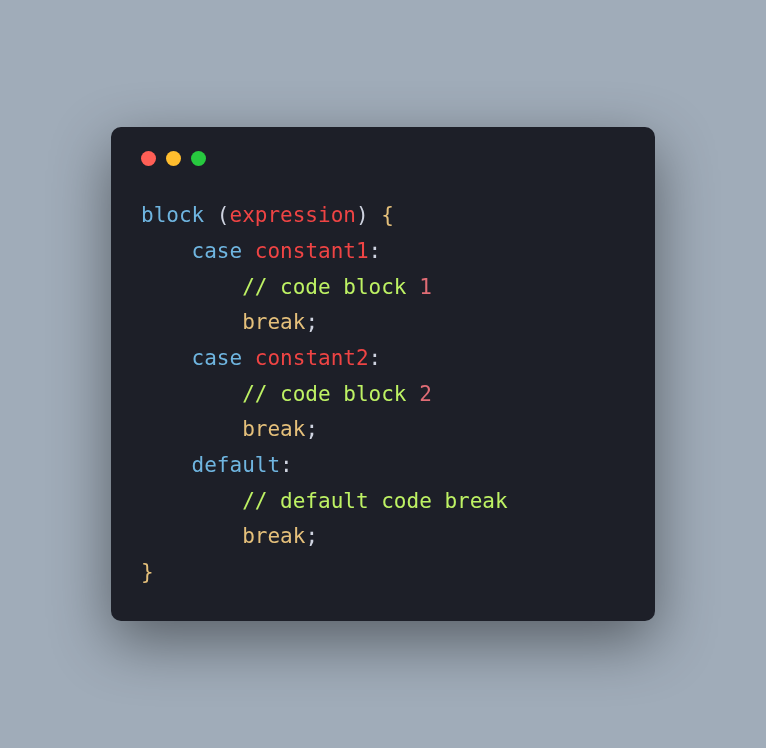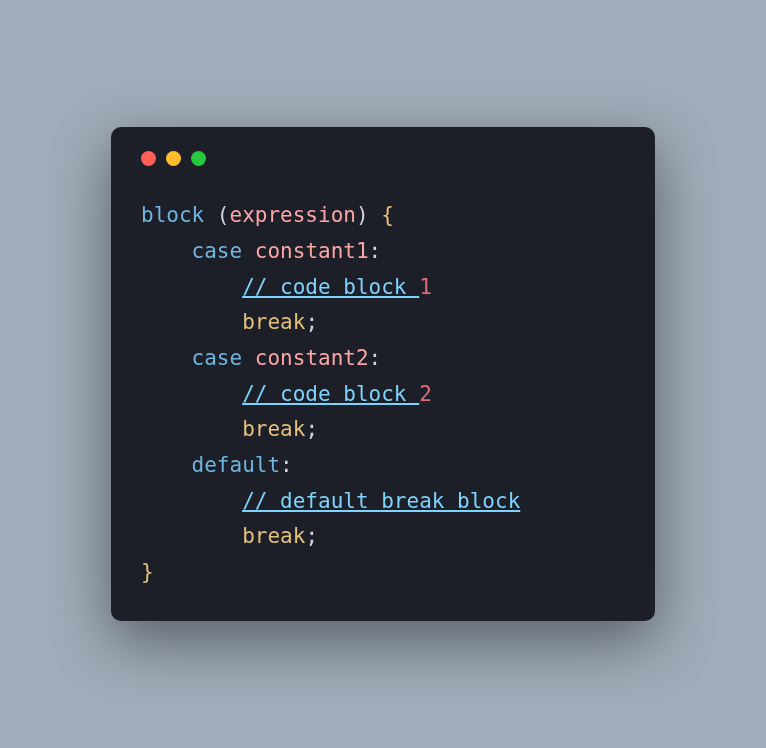--- a/index.html
+++ b/index.html
@@ -37,24 +37,24 @@
     .light.yellow { background: #ffbd2e; }
     .light.green { background: #27c93f; }
     .code {
       font-size: 21px;
       line-height: 1.7;
       white-space: pre;
       color: #c5c8d6;
     }
     .kw { color: #6fb5e0; }
     .paren { color: #cfd3e0; }
-    .ident { color: #fca5a5; }
+    .ident { color: #ef4444; }
     .colon { color: #cfd3e0; }
     .brace { color: #e5c07b; }
-    .comment { color: #7dd3fc; text-decoration: underline; }
+    .comment { color: #bef264; }
     .num { color: #e06c75; }
     .stmt { color: #e5c07b; text-align: center; }
     .semi { color: #cfd3e0; }
   </style>
 </head>
 <body>
 
 <div class="window">
   <div class="traffic-lights">
     <div class="light red"></div>
@@ -62,16 +62,16 @@
     <div class="light green"></div>
   </div>
   <div class="code"><span><span class="kw">block</span><span class="paren"> (</span><span class="ident">expression</span><span class="paren">) </span><span class="brace">{</span></span>
 <span><span>    </span><span class="kw">case</span><span> </span><span class="ident">constant1</span><span class="colon">:</span></span>
 <span><span>        </span><span class="comment">// code block </span><span class="num">1</span></span>
 <span><span>        </span><span class="stmt">break</span><span class="semi">;</span></span>
 <span><span>    </span><span class="kw">case</span><span> </span><span class="ident">constant2</span><span class="colon">:</span></span>
 <span><span>        </span><span class="comment">// code block </span><span class="num">2</span></span>
 <span><span>        </span><span class="stmt">break</span><span class="semi">;</span></span>
 <span><span>    </span><span class="kw">default</span><span class="colon">:</span></span>
-<span><span>        </span><span class="comment">// default break block</span></span>
+<span><span>        </span><span class="comment">// default code break</span></span>
 <span><span>        </span><span class="stmt">break</span><span class="semi">;</span></span>
 <span><span class="brace">}</span></span></div>
 </div>
 
 </body></html>

